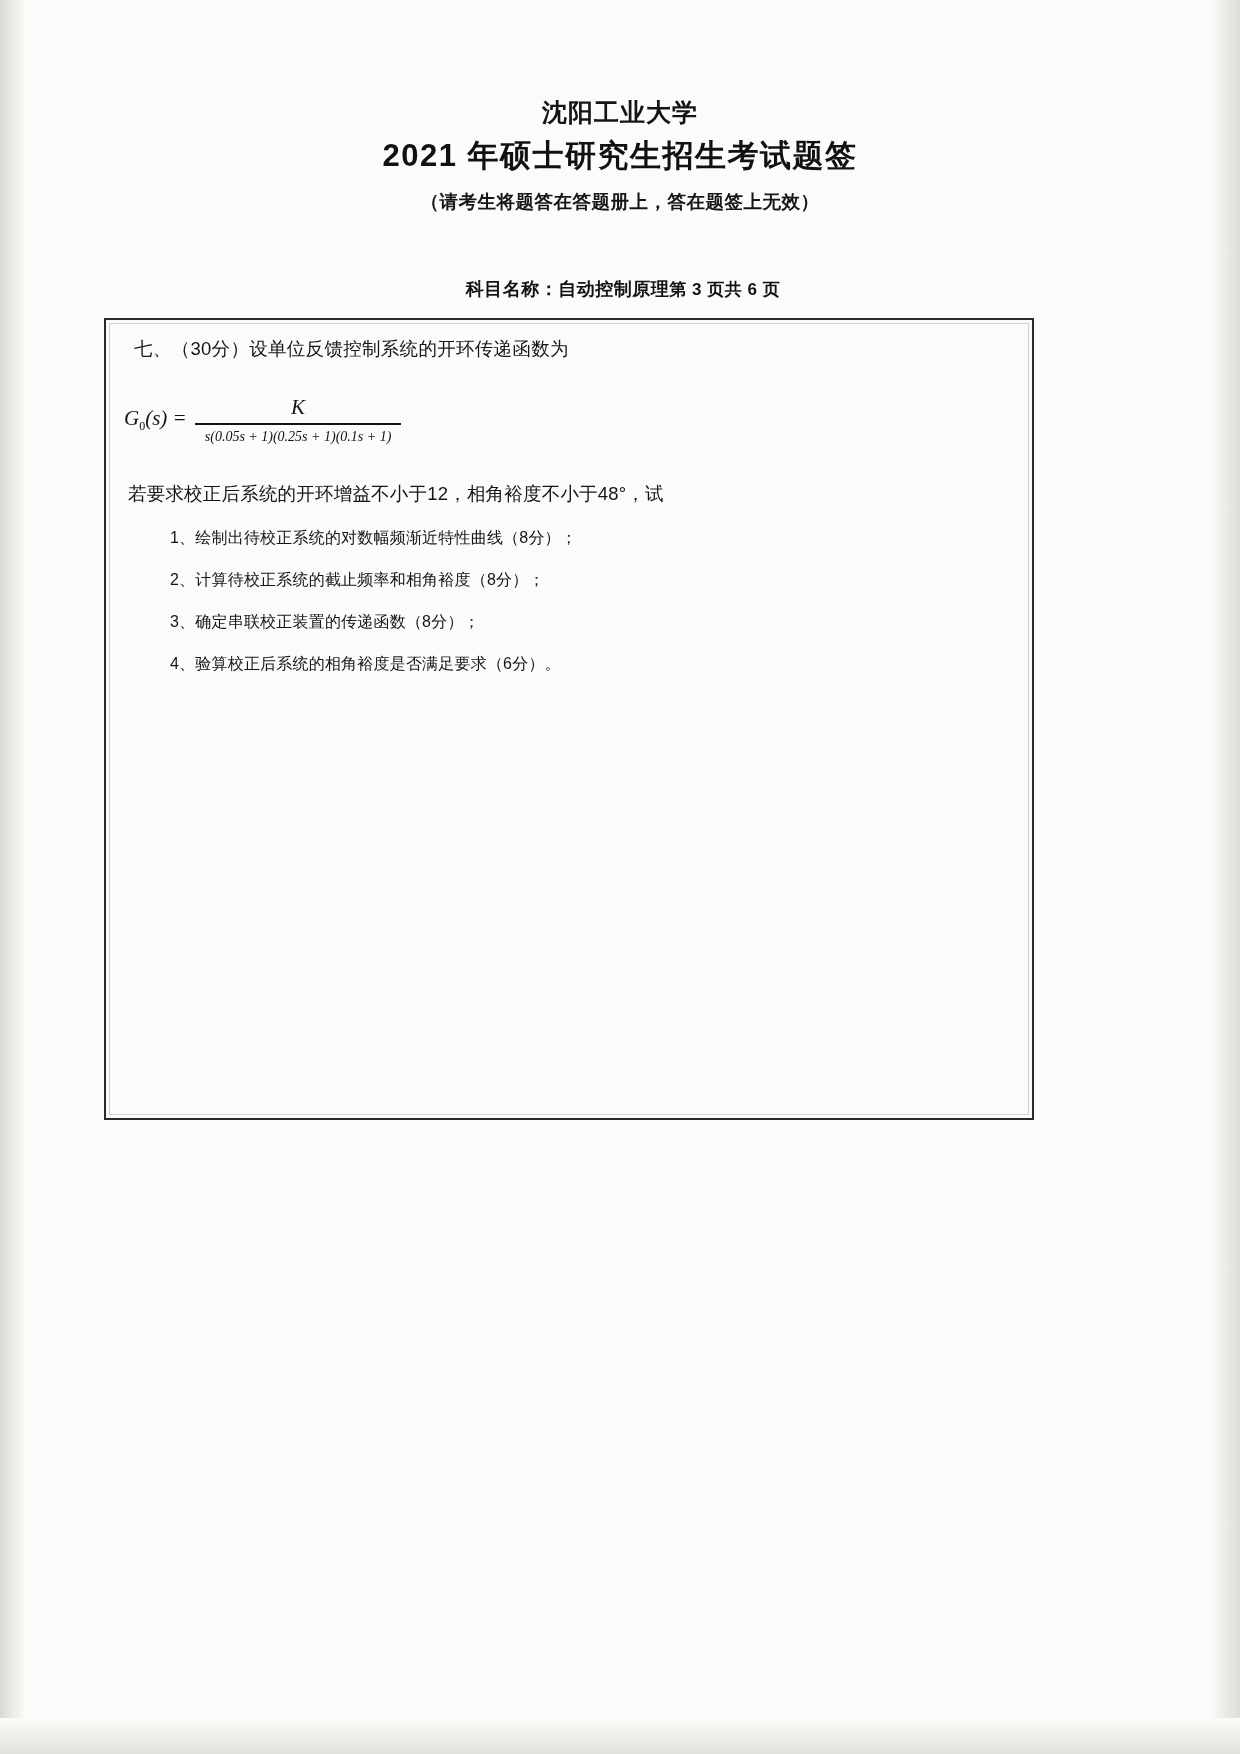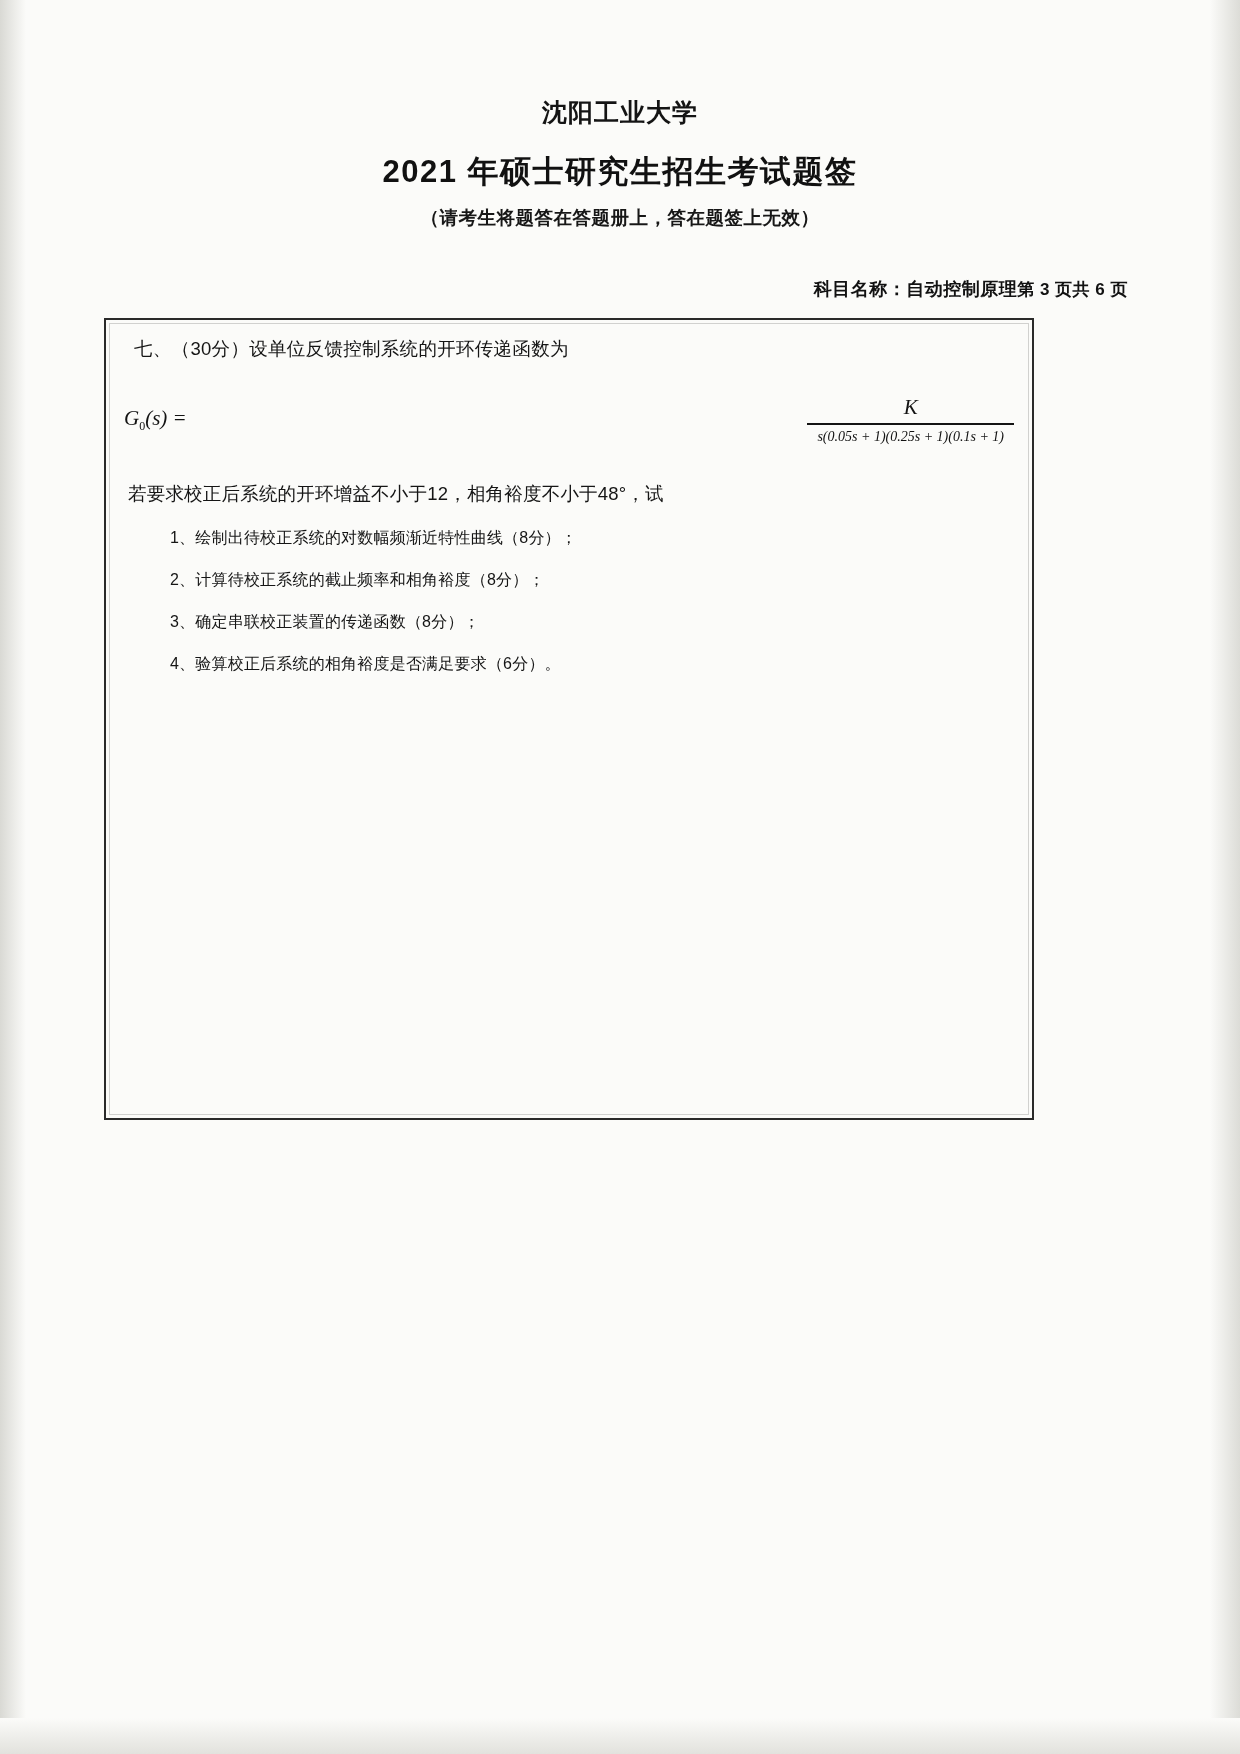--- a/index.html
+++ b/index.html
@@ -48,21 +48,21 @@
     text-align: center;
   }
   .univ-name {
     font-family: "Liberation Sans", sans-serif;
     font-weight: bold;
     font-size: 25px;
     letter-spacing: 1px;
     color: #141414;
   }
   .exam-title {
-    margin-top: 22px;
+    margin-top: 6px;
     font-family: "Liberation Sans", sans-serif;
     font-weight: bold;
     font-size: 31px;
     letter-spacing: 1.5px;
     color: #111111;
   }
   .notice {
     margin-top: 12px;
     font-family: "Liberation Sans", sans-serif;
     font-weight: bold;
@@ -70,21 +70,21 @@
     letter-spacing: 0.5px;
     color: #171717;
   }
 
   .meta-row {
     position: absolute;
     left: 118px;
     right: 112px;
     top: 277px;
     display: flex;
-    justify-content: flex-end;
+    justify-content: center;
     align-items: flex-end;
     font-family: "Liberation Sans", sans-serif;
     font-weight: bold;
     font-size: 18px;
     color: #121212;
   }
   .subject-label {
     letter-spacing: 0.5px;
   }
   .page-number {
@@ -121,21 +121,21 @@
     font-family: "Liberation Sans", sans-serif;
     font-size: 18.5px;
     color: #151515;
     letter-spacing: 0.3px;
     padding-left: 10px;
   }
 
   .formula {
     margin-top: 34px;
     display: flex;
-    justify-content: space-between;
+    justify-content: flex-start;
     align-items: center;
     font-family: "Liberation Serif", serif;
     font-style: italic;
     font-size: 21px;
     color: #131313;
   }
   .lhs {
     margin-right: 8px;
     white-space: nowrap;
   }

